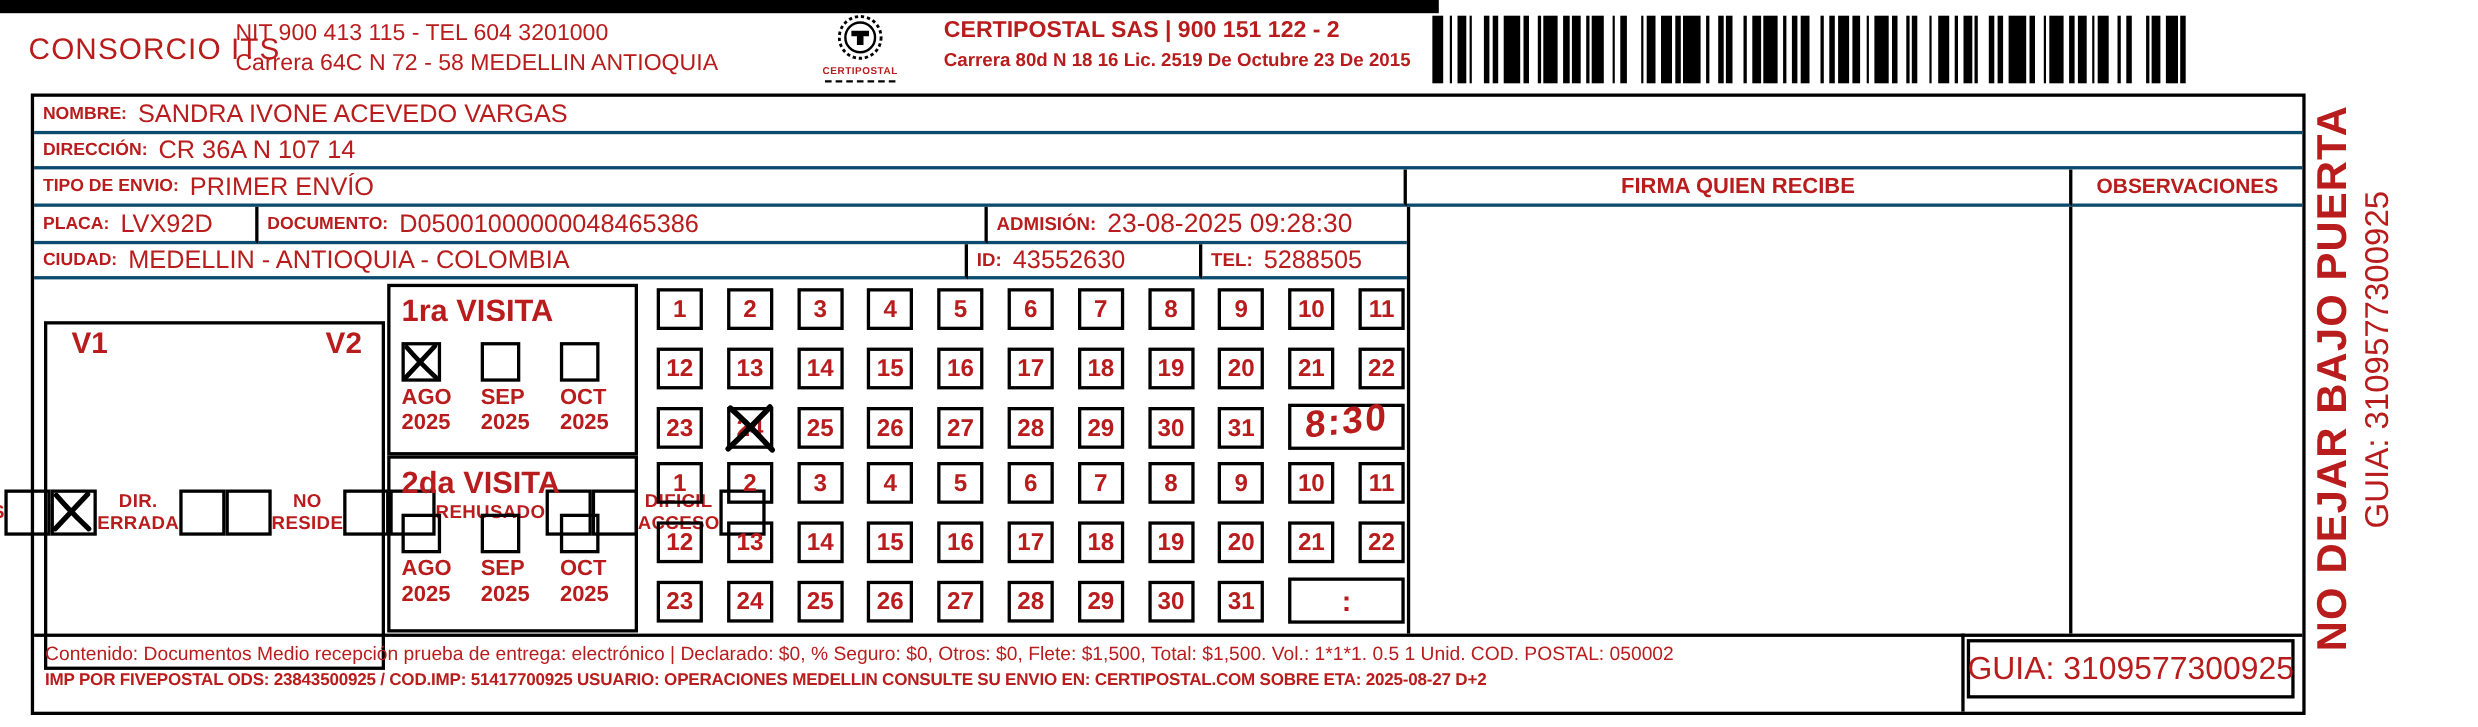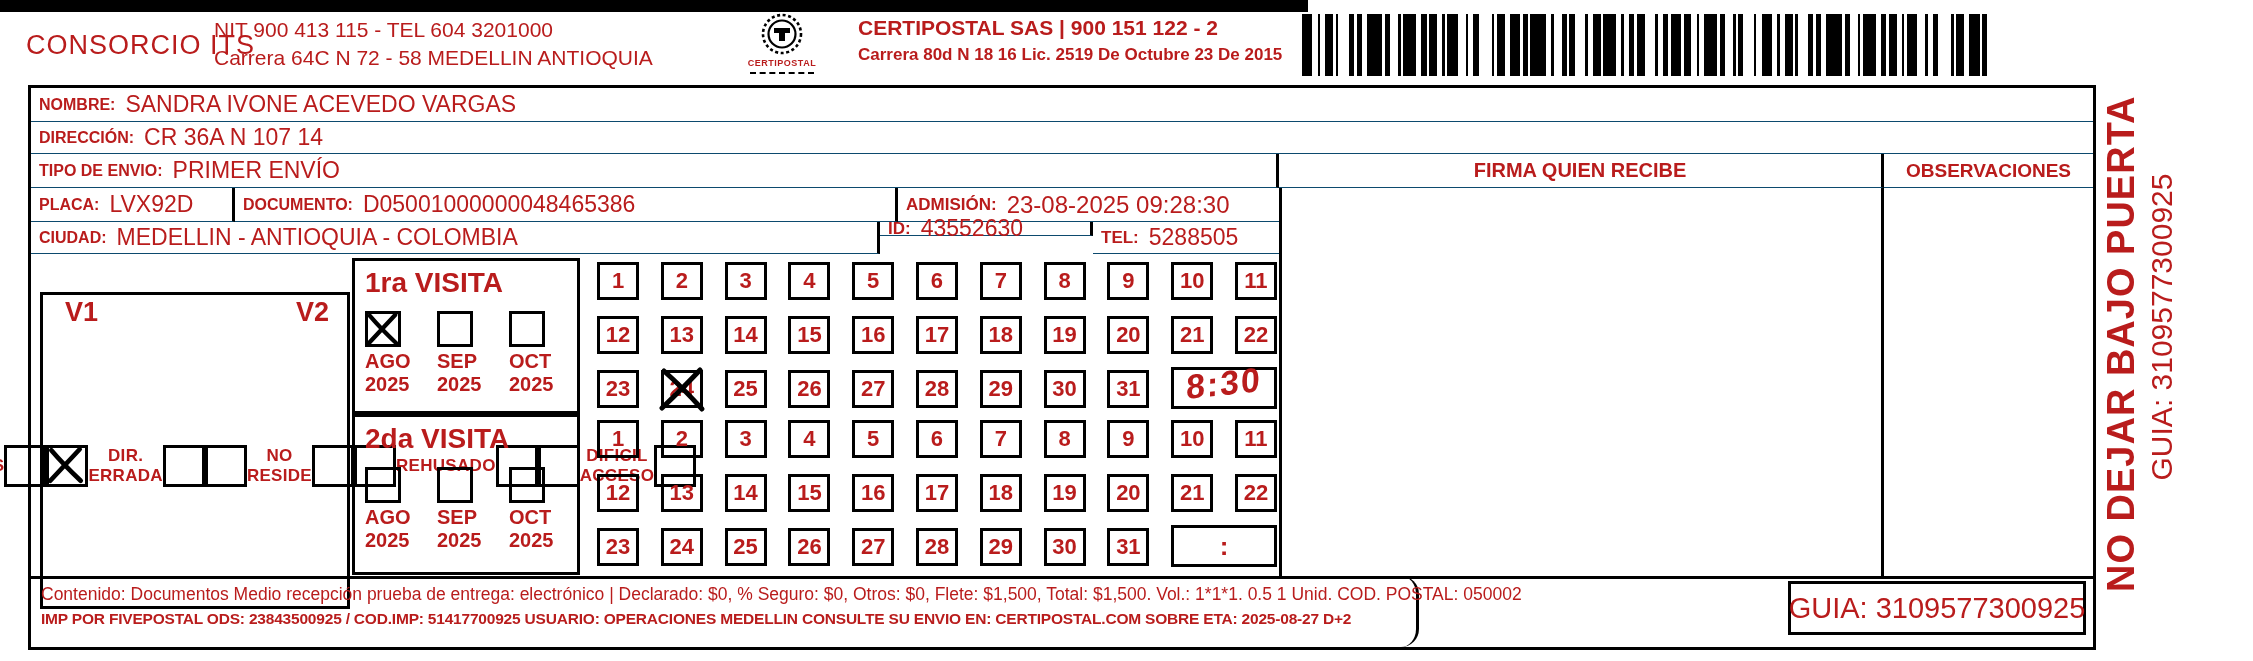--- a/index.html
+++ b/index.html
@@ -21,35 +21,35 @@
   #cp-block .l2{font-size:17px;font-weight:600;margin-top:5px;}
   #barcode{left:1302px;top:14px;width:688px;height:62px;white-space:nowrap;overflow:hidden;}
   #barcode span{display:inline-block;height:62px;vertical-align:top;}
   #barcode .b{background:#000;}
 
   
   #form{left:28px;top:85px;width:2068px;height:565px;border:3px solid #000;}
   .row{display:flex;align-items:center;gap:10px;padding-left:8px;}
   .flabel{font-size:16px;font-weight:700;white-space:nowrap;}
   .fvalue{font-size:23px;white-space:nowrap;}
-  .bb{border-bottom:1px solid #0c4a6e;} .br{border-right:3px solid #000;} .bl{border-left:3px solid #000;}
+  .bb{border-bottom:3px solid #0c4a6e;} .br{border-right:3px solid #000;} .bl{border-left:3px solid #000;}
 
   #row-nombre{left:0;top:0;width:2062px;height:34px;}
   #row-direccion{left:0;top:34px;width:2062px;height:32px;}
   #row-tipo{left:0;top:66px;width:1248px;height:34px;}
   #firma-header{left:1248px;top:66px;width:605px;height:34px;display:flex;align-items:center;justify-content:center;font-size:20px;font-weight:700;}
   #obs-header{left:1853px;top:66px;width:209px;height:34px;display:flex;align-items:center;justify-content:center;font-size:19px;font-weight:700;}
   #firma-body{left:1248px;top:100px;width:605px;height:388px;}
   #obs-body{left:1853px;top:100px;width:209px;height:388px;}
   #row-placa{left:0;top:100px;width:204px;height:34px;}
   #row-documento{left:204px;top:100px;width:663px;height:34px;}
   #row-admision{left:867px;top:100px;width:381px;height:34px;}
   #row-admision .fvalue{font-size:24px;}
   #row-ciudad{left:0;top:134px;width:849px;height:32px;}
-  #row-id{left:849px;top:134px;width:213px;height:14px;}
+  #row-id{left:849px;top:134px;width:213px;height:32px;}
   #row-tel{left:1062px;top:134px;width:186px;height:32px;}
   .flabel2{font-size:17px;font-weight:700;}
 
   
   #v-panel{left:9px;top:170px;width:310px;height:317px;border:3px solid #000;margin-top:34px;}
   #v-panel .vhdr{position:absolute;top:2px;font-size:27px;font-weight:700;}
   #v1-label{left:22px;} #v2-label{right:18px;}
   #status-rows{position:absolute;left:12px;right:12px;top:38px;bottom:8px;display:flex;flex-direction:row;justify-content:center;}
   .status-row{display:flex;align-items:center;}
   .status-label{flex:1;text-align:center;font-size:17px;font-weight:700;letter-spacing:.3px;}
@@ -75,21 +75,21 @@
   #visit-1-days{left:566px;top:332px;width:680px;}
   .day-cell{width:42px;height:38px;border:3px solid #000;display:flex;align-items:center;justify-content:center;font-size:22px;font-weight:700;position:relative;box-sizing:border-box;}
   .day-cell svg.cross{position:absolute;left:-6px;top:-6px;width:48px;height:46px;}
   svg.cross path{stroke:#000;stroke-width:5;fill:none;stroke-linecap:round;}
   .time-box{grid-column:10 / span 2;height:42px;margin-top:-3px;border:3px solid #000;display:flex;align-items:center;justify-content:center;box-sizing:border-box;}
   .colon{font-size:26px;font-weight:700;}
   .handwriting{font-size:34px;font-weight:700;display:inline-block;transform:rotate(-6deg) skewX(-7deg);margin-top:-10px;letter-spacing:2px;}
 
   
   #footer-row{left:0;top:488px;width:2062px;height:71px;border-top:3px solid #000;}
-  #footer-left{left:0;top:488px;width:1388px;height:71px;padding:6px 10px;border-radius:18px;}
+  #footer-left{left:0;top:488px;width:1755px;height:71px;padding:6px 10px;}
   #footer-left .f1{font-size:17.5px;line-height:25px;white-space:nowrap;}
   #footer-left .f2{font-size:15.5px;font-weight:600;letter-spacing:-.2px;line-height:24px;white-space:nowrap;}
   #guia-box{left:1757px;top:493px;width:298px;height:54px;border:3px solid #000;display:flex;align-items:center;justify-content:center;font-size:29px;white-space:nowrap;}
 
   
   #side-note{left:2100px;top:592px;width:530px;transform:rotate(-90deg);transform-origin:top left;}
   #side-note .s1{font-size:38px;font-weight:700;letter-spacing:1px;white-space:nowrap;}
   #side-note .s2{font-size:30px;text-align:center;white-space:nowrap;margin-top:2px;}
 </style>
 </head>

